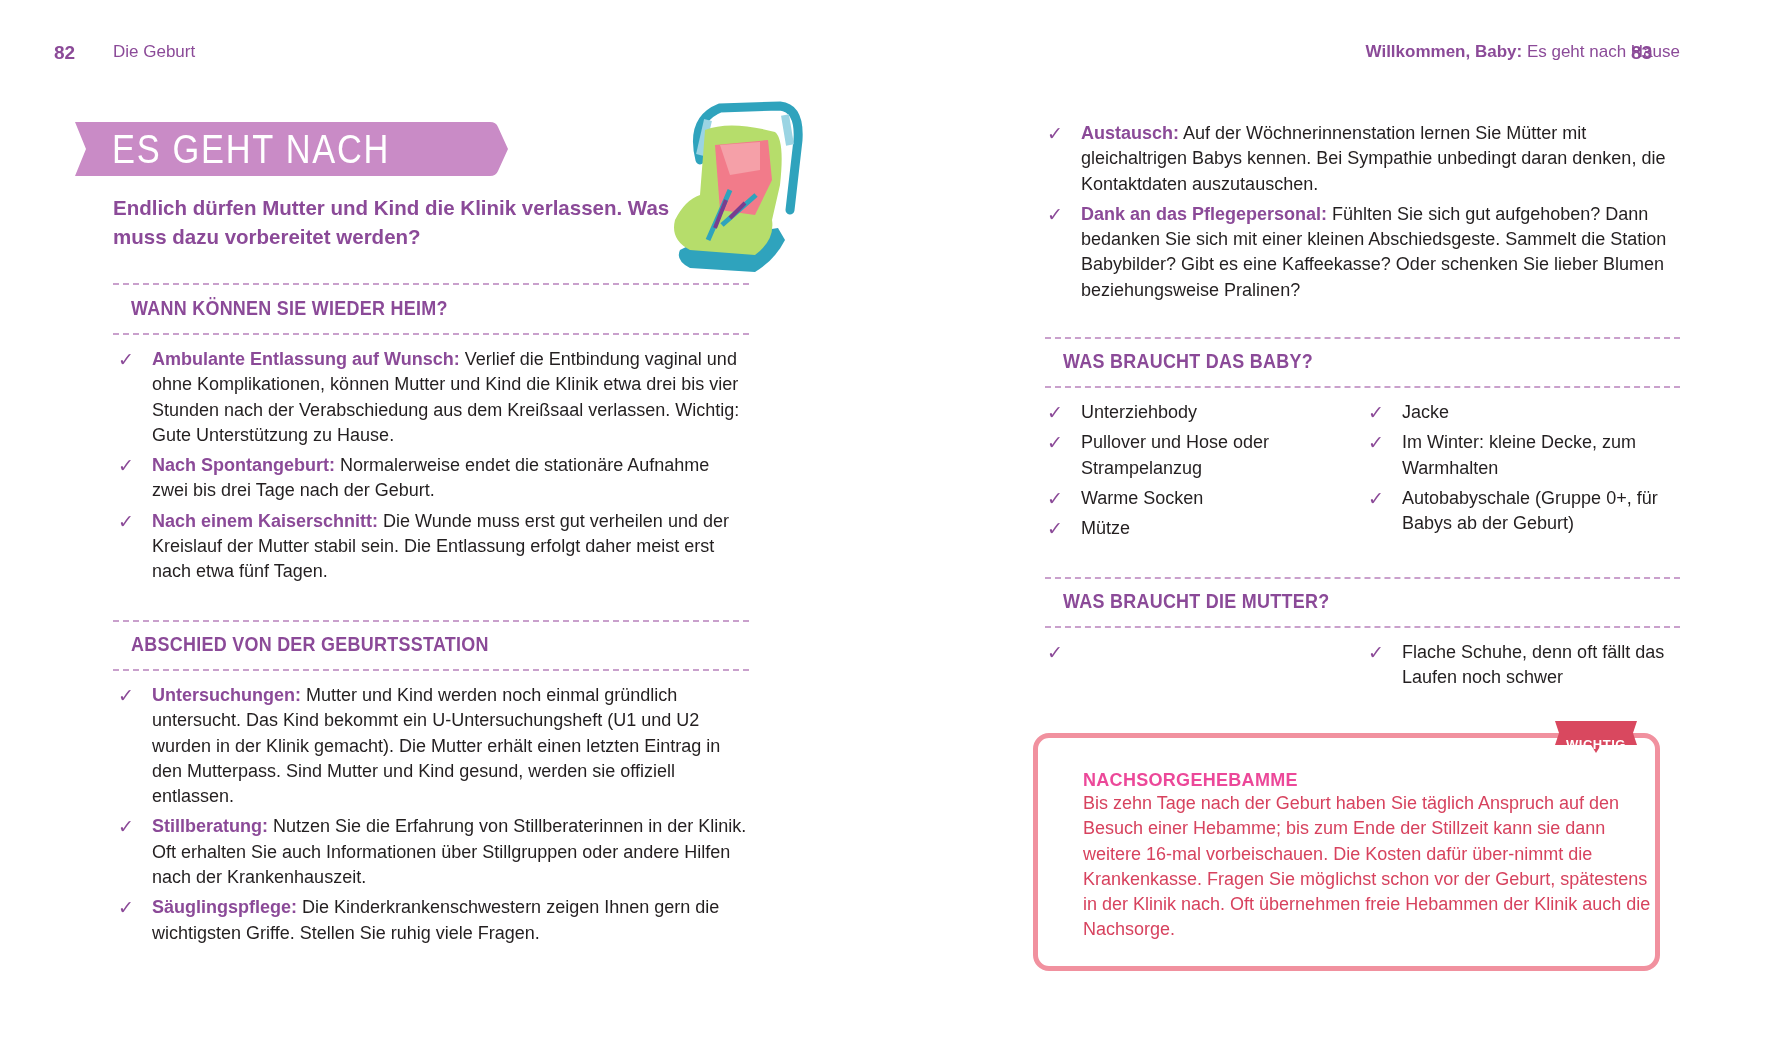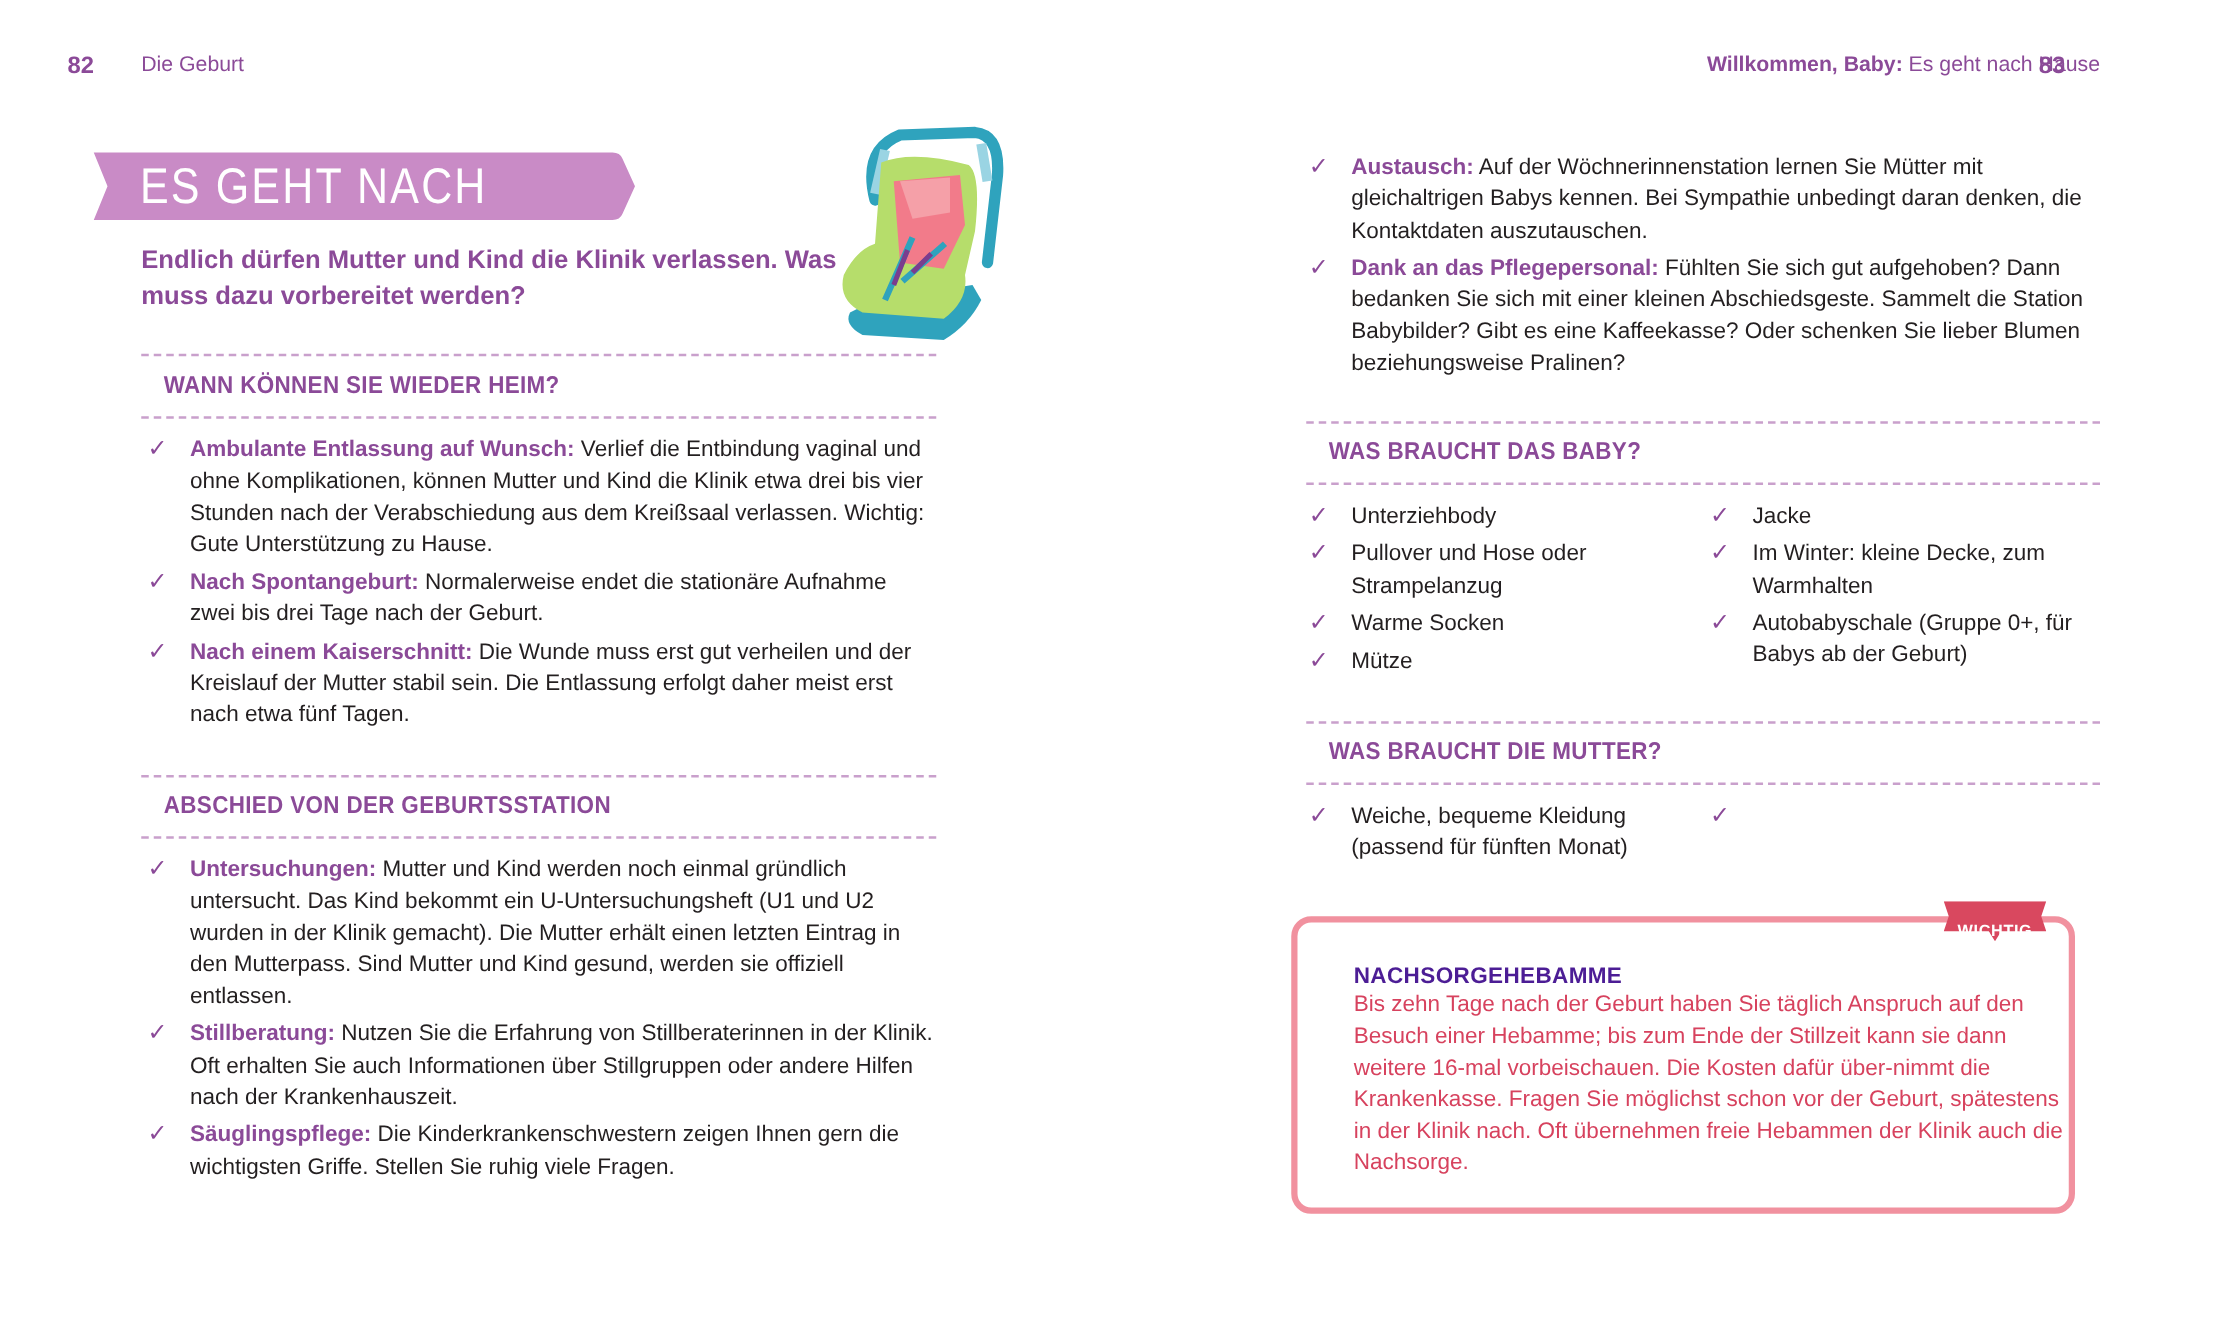--- a/index.html
+++ b/index.html
@@ -25,21 +25,21 @@
 
   .list { font-size:18px; line-height:25.3px; }
   .item { position:relative; padding-left:34px; margin-bottom:5px; }
   .item .chk { position:absolute; left:0; top:0; color:#8b4a98; font-size:19px; }
   .item .lbl { font-weight:bold; color:#8b4a98; }
 
   .cols { display:flex; }
   .col { flex:1; }
 
   .box { left:1033px; top:733px; width:627px; height:238px; border:5px solid #f1919f; border-radius:16px; box-sizing:border-box; }
-  .box-title { font-size:18px; font-weight:bold; color:#4c1d95; letter-spacing:0.3px; }
+  .box-title { font-size:18px; font-weight:bold; color:#ec4899; letter-spacing:0.3px; }
   .box-body { font-size:18px; line-height:25.3px; color:#d7425e; }
   .box-inner { position:absolute; left:45px; top:32px; width:570px; }
 
   .tag { left:1555px; top:721px; width:82px; height:34px; }
   .tag-text { position:absolute; left:0; top:16px; width:82px; text-align:center; color:#fff; font-size:13px; font-weight:bold; letter-spacing:0.5px; }
 </style>
 </head>
 <body>
 
 <div class="abs folio" style="left:54px;"><b>82</b></div>
@@ -115,24 +115,24 @@
     <div class="item"><span class="chk">✓</span><span>Autobabyschale (Gruppe 0+, für Babys ab der Geburt)</span></div>
   </div>
 </div>
 
 <div class="abs dash" style="left:1045px; top:577px; width:635px;"></div>
 <div class="abs sec-head" style="left:1063px; top:590px;">WAS BRAUCHT DIE MUTTER?</div>
 <div class="abs dash" style="left:1045px; top:626px; width:635px;"></div>
 
 <div class="abs list cols" style="left:1047px; top:640px; width:630px;">
   <div class="col">
-    <div class="item"><span class="chk">✓</span><span>Weiche, bequeme Kleidung (passend für fünften Monat)</span></div>
+    <div class="item"><span class="chk">✓</span></div>
   </div>
   <div class="col" style="padding-left:12px;">
-    <div class="item"><span class="chk">✓</span></div>
+    <div class="item"><span class="chk">✓</span><span>Flache Schuhe, denn oft fällt das Laufen noch schwer</span></div>
   </div>
 </div>
 
 <div class="abs box">
   <div class="box-inner">
     <div class="box-title">NACHSORGEHEBAMME</div>
     <div class="box-body">Bis zehn Tage nach der Geburt haben Sie täglich Anspruch auf den Besuch einer Hebamme; bis zum Ende der Stillzeit  kann sie dann weitere 16-mal vorbeischauen. Die Kosten dafür über-nimmt die Krankenkasse. Fragen Sie möglichst schon vor der Geburt, spätestens in der Klinik nach. Oft übernehmen freie Hebammen der Klinik auch die Nachsorge.</div>
   </div>
 </div>
 <div class="abs tag">

